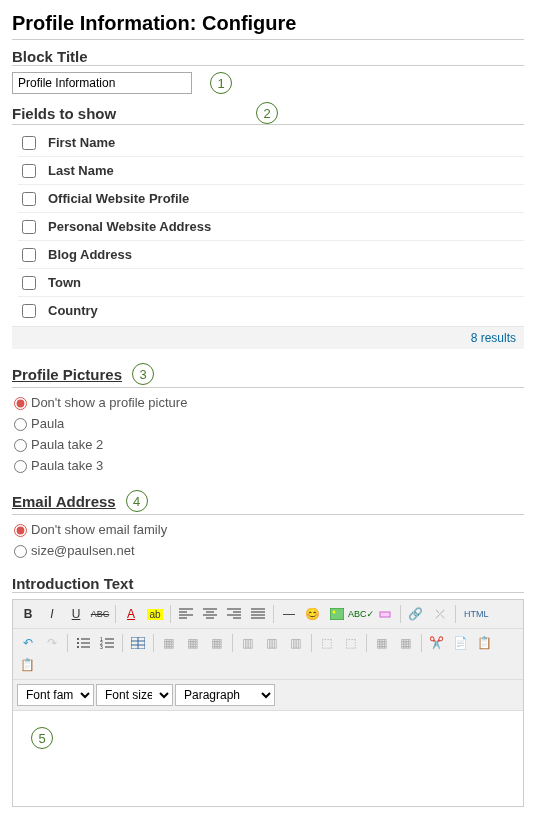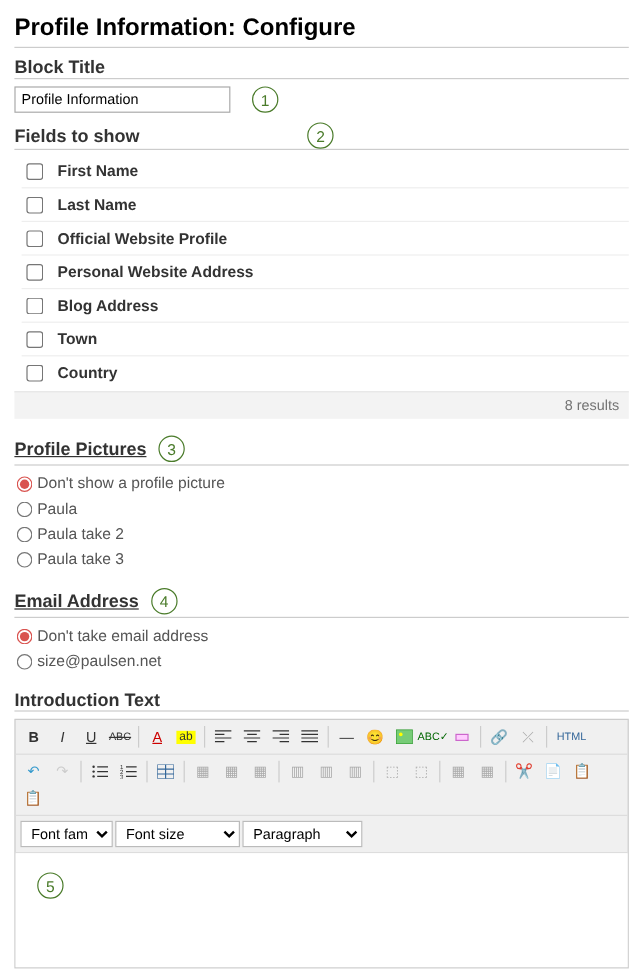--- a/index.html
+++ b/index.html
@@ -70,21 +70,21 @@
   accent-color: #888;
 }
 .field-label {
   font-weight: bold;
   color: #333;
   font-size: 13px;
 }
 .results-bar {
   text-align: right;
   background: #f3f3f3;
-  color: #737373;
+  color: #0369a1;
   padding: 4px 8px;
   font-size: 12px;
   margin-top: 2px;
   border-top: 1px solid #e5e5e5;
 }
 .radio-row {
   display: flex;
   align-items: flex-end;
   gap: 4px;
   padding: 3px 2px;
@@ -235,21 +235,21 @@
 </div>
 
 <div class="section-with-marker">
   <h2 class="section-title">Email Address</h2>
   <span class="marker">4</span>
 </div>
 
 <div>
   <label class="radio-row">
     <input type="radio" name="em" checked="" style="">
-    <span>Don't take email address</span>
+    <span>Don't show email family</span>
   </label>
   <label class="radio-row">
     <input type="radio" name="em" style="">
     <span>size@paulsen.net</span>
   </label>
 </div>
 
 <h2 class="section-title" style="margin-top:14px">Introduction Text</h2>
 
 <div class="editor-box">
@@ -361,21 +361,21 @@
     <button class="tb-btn">✂️</button>
     <button class="tb-btn">📄</button>
     <button class="tb-btn">📋</button>
     <button class="tb-btn">📋</button>
   </div>
 
   <div class="toolbar-row">
     <select class="tb-select" style="width:77px">
       <option>Font family</option>
     </select>
-    <select class="tb-select" style="width:104px">
+    <select class="tb-select" style="width:77px">
       <option>Font size</option>
     </select>
     <select class="tb-select" style="width:100px">
       <option>Paragraph</option>
     </select>
   </div>
 
   <div class="editor-area">
     <span class="marker" style="position:absolute;left:18px;top:16px">5</span>
   </div>

